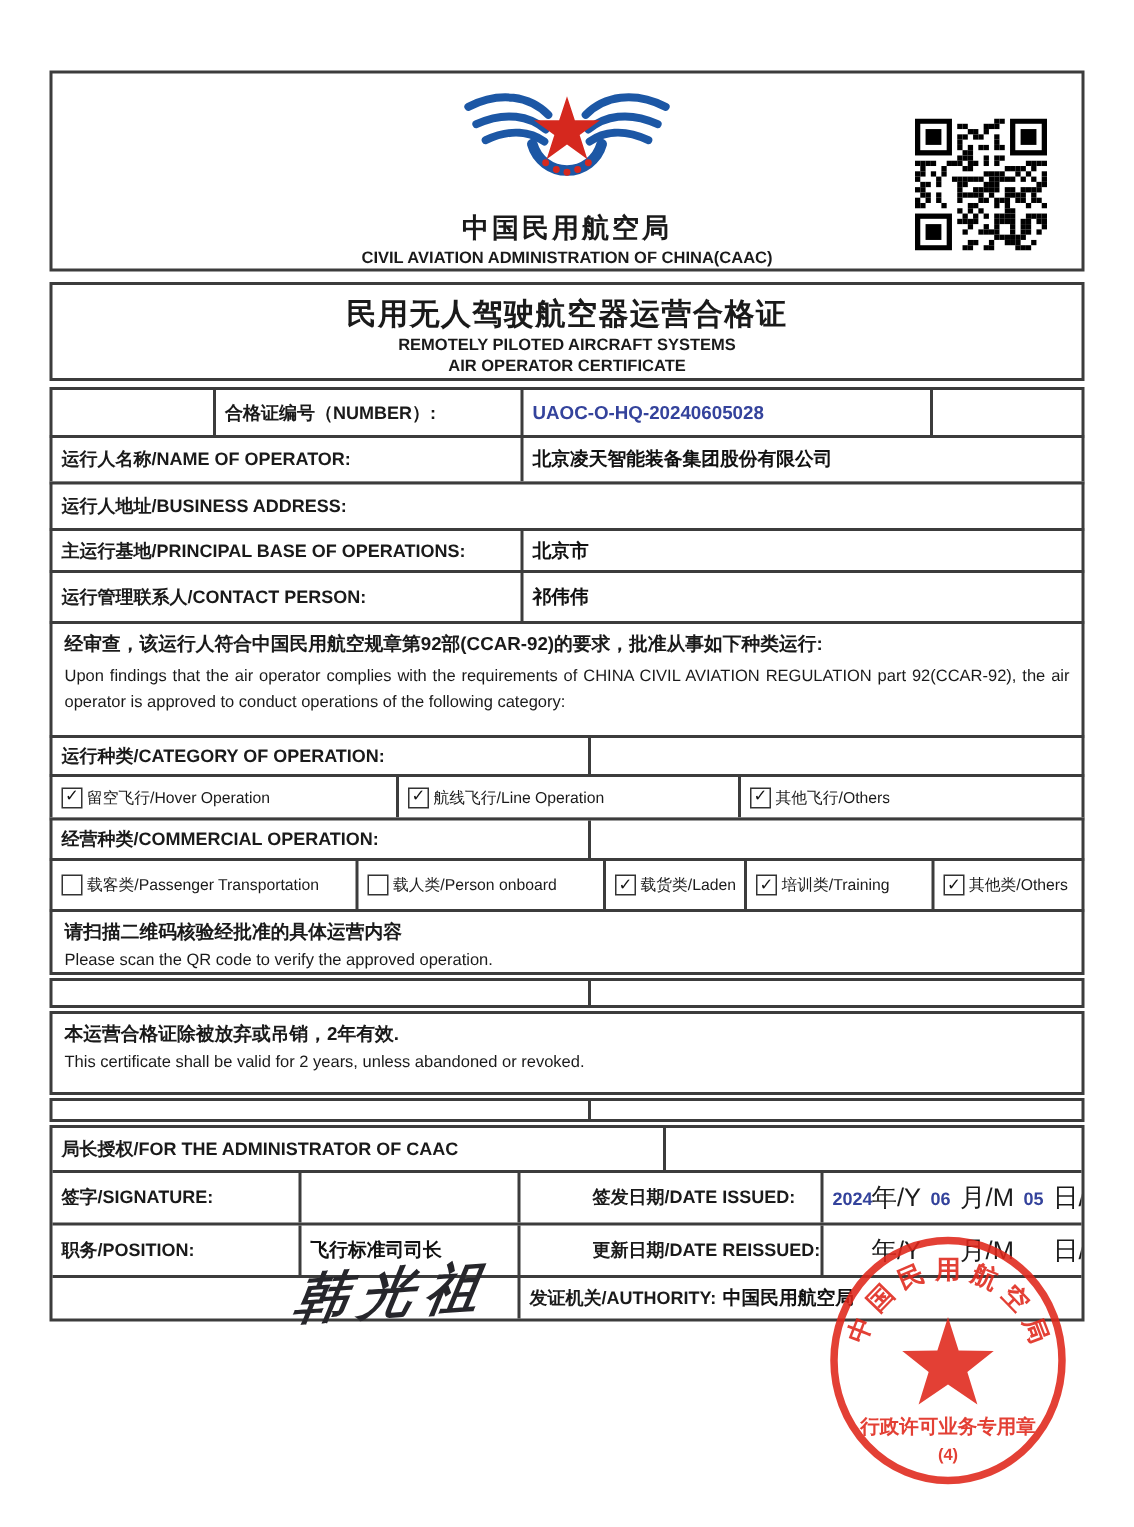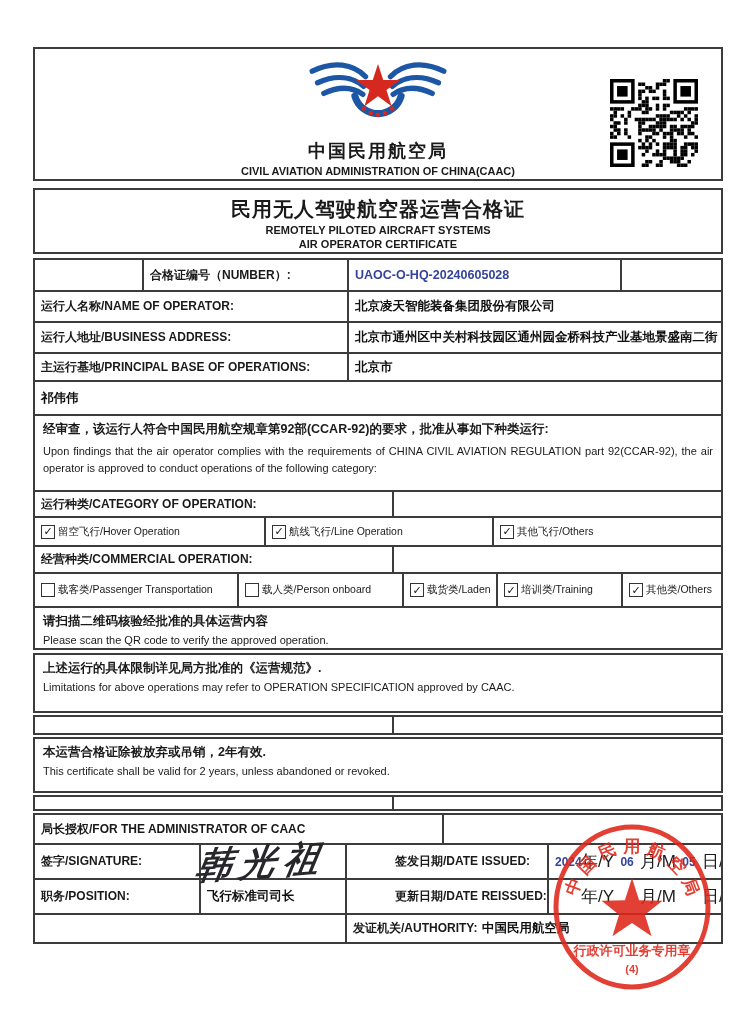--- a/index.html
+++ b/index.html
@@ -356,33 +356,33 @@
           <span class="lbl">运行人名称/NAME OF OPERATOR:</span>
         </div>
       <div class="cell vc">
           <span class="val">北京凌天智能装备集团股份有限公司</span>
         </div>
     </div>
     <div class="box row oprow" style="height:33px">
       <div class="cell lc">
           <span class="lbl">运行人地址/BUSINESS ADDRESS:</span>
         </div>
-      <div class="cell vc">
-          <span class="val">北京市通州区中关村科技园区通州园金桥科技产业基地景盛南二街</span>
-        </div>
     </div>
     <div class="box row oprow" style="height:30px">
       <div class="cell lc">
           <span class="lbl">主运行基地/PRINCIPAL BASE OF OPERATIONS:</span>
         </div>
       <div class="cell vc">
           <span class="val">北京市</span>
         </div>
     </div>
     <div class="box row oprow" style="height:36px">
+      <div class="cell lc">
+          <span class="lbl">运行管理联系人/CONTACT PERSON:</span>
+        </div>
       <div class="cell vc">
           <span class="val">祁伟伟</span>
         </div>
     </div>
 
     <div class="box appr">
       <div class="appr-cn">经审查，该运行人符合中国民用航空规章第92部(CCAR-92)的要求，批准从事如下种类运行:</div>
       <div class="appr-en">Upon findings that the air operator complies with the requirements of CHINA CIVIL AVIATION REGULATION part 92(CCAR-92), the air operator is approved to conduct operations of the following category:</div>
     </div>
 
@@ -434,24 +434,20 @@
         <span class="cb">✓</span>
         <span class="cb-lbl">其他类/Others</span>
       </div>
     </div>
 
     <div class="box note" style="margin-top:-2px;height:44px">
       <div class="note-cn">请扫描二维码核验经批准的具体运营内容</div>
       <div class="note-en">Please scan the QR code to verify the approved operation.</div>
     </div>
 
-    <div class="box note" style="margin-top:3px;height:60px">
-      <div class="note-cn">上述运行的具体限制详见局方批准的《运营规范》.</div>
-      <div class="note-en">Limitations for above operations may refer to OPERATION SPECIFICATION approved by CAAC.</div>
-    </div>
 
     <div class="box row emptyrow">
       <div class="cell lc"></div>
       <div class="cell rc"></div>
     </div>
 
     <div class="box note" style="margin-top:2px;height:56px">
       <div class="note-cn">本运营合格证除被放弃或吊销，2年有效.</div>
       <div class="note-en">This certificate shall be valid for 2 years, unless abandoned or revoked.</div>
     </div>

